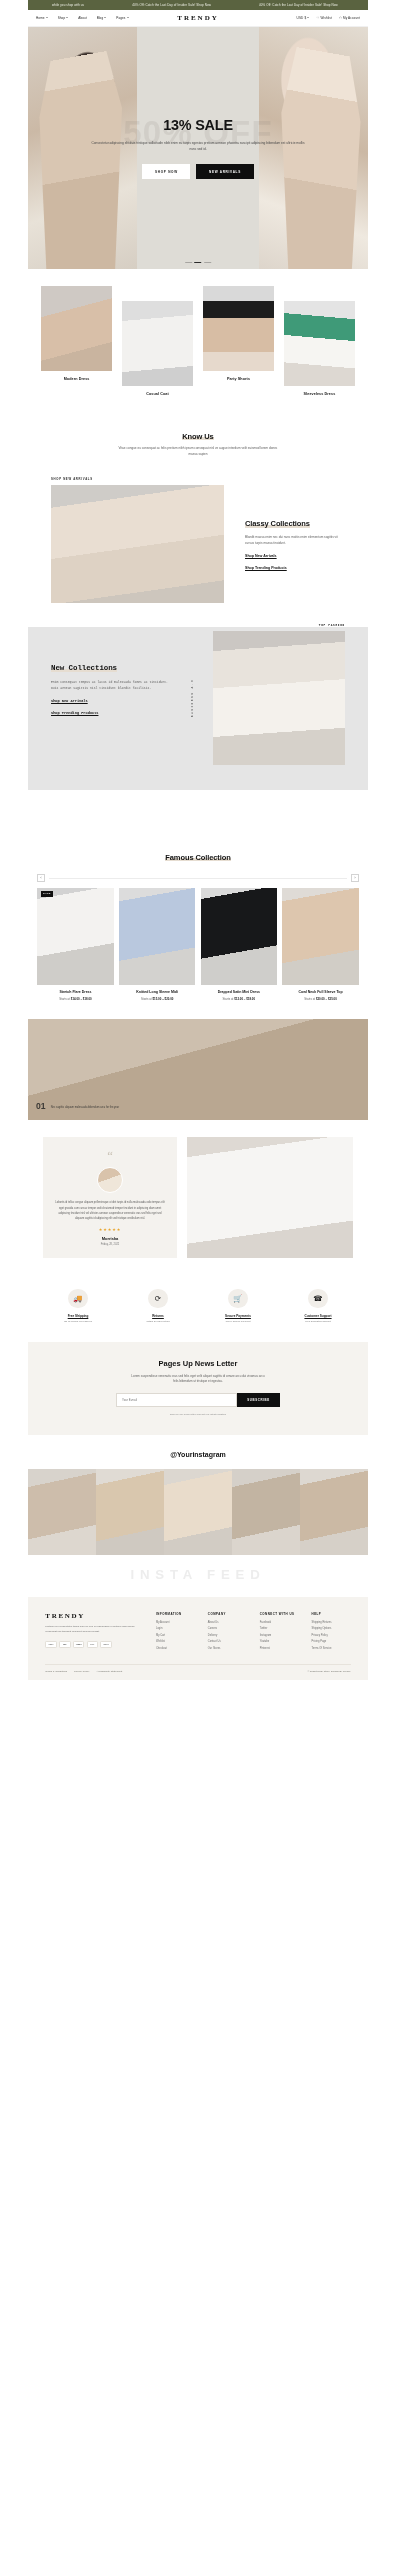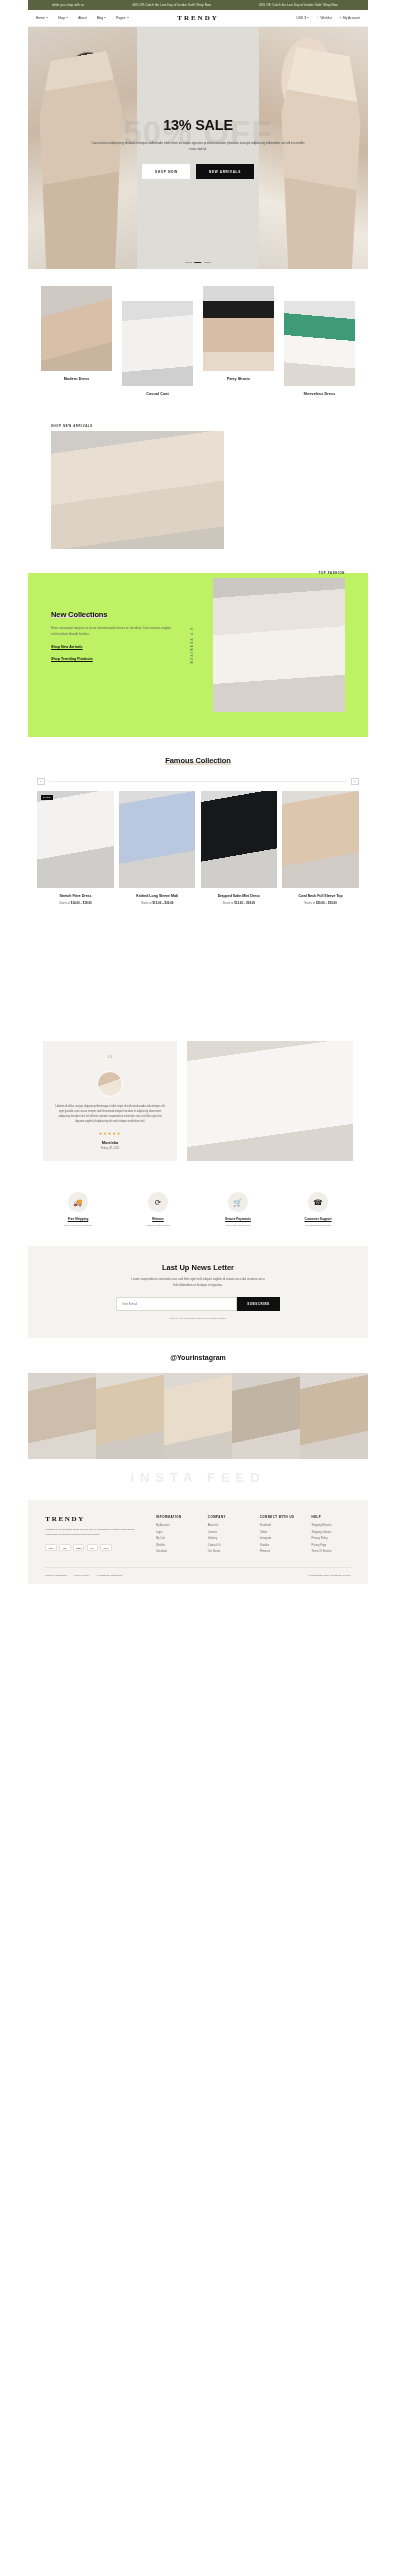--- a/index.html
+++ b/index.html
@@ -124,21 +124,21 @@
   .classy-imgwrap { width: 173px; position: relative; }
   .classy-tag { font-size: 2.8px; letter-spacing: 0.7px; font-weight: 700; color: #2b2b2b; margin-bottom: 3.5px; display:block; }
   .classy-img { width: 100%; height: 118px;
     background: linear-gradient(172deg,#cfccc8 0 16%, #e9ded2 16% 52%, #ded2c4 52% 84%, #cdc6bd 84% 100%); }
   .classy-txt { flex: 1; padding: 41px 0 0 21px; }
   .classy-txt p { font-size: 3.1px; color: #606060; line-height: 1.95; margin-top: 5.8px; max-width: 132px; }
   .linkline { display: block; font-size: 3.6px; font-weight: 700; color: #121212;
               text-decoration: underline; text-underline-offset: 1.4px; margin-top: 8px; }
 
   
-  .newcol { display: flex; padding: 4.6px 23px 25px; background: #bef264; position: relative; }
+  .newcol { display: flex; padding: 4.6px 23px 25px; background: #e5e5e5; position: relative; font-family: Liberation Mono, monospace; }
   .newcol-txt { flex: 1; padding-top: 31px; }
   .newcol-txt p { font-size: 3.1px; color: #606060; line-height: 1.95; margin-top: 5.8px; max-width: 127px; }
   .newcol-imgwrap { width: 173px; position: relative; display: flex; justify-content: flex-end; }
   .newcol-tag { position: absolute; top: -7px; right: 0; font-size: 2.8px; letter-spacing: 0.7px; font-weight: 700; }
   .vertical-tag {
     position: absolute; left: 1.2px; top: 50%; transform: translateY(-50%) rotate(-90deg);
     font-size: 3px; letter-spacing: 1.4px; font-weight: 700; color: #6d6d6d; white-space: nowrap;
   }
   .newcol-img { width: 132px; height: 134px;
     background: linear-gradient(176deg,#cbc7c3 0 14%, #e8e3dc 14% 40%, #f4f1ec 40% 74%, #d6d1ca 74% 100%); }
@@ -147,21 +147,21 @@
   .fancy { position: relative; height: 132px; overflow: hidden;
     background: linear-gradient(90deg,#d9d4cd 0 40%, #cbb49c 40% 62%, #1d1a18 62% 78%, #cdbba8 78% 100%); }
   .fancy-inner { position: absolute; left: 19.6px; top: 47px; }
   .fancy-h { font-family: "Liberation Serif", serif; font-weight: 700; font-size: 17.3px; color: #1b1b1b; letter-spacing: -0.3px; }
   .fancy-s { font-size: 6.3px; color: #262626; margin-top: 3.5px; letter-spacing: 0.1px; }
   .fancy-p { font-size: 2.8px; color: #4f4f4f; margin-top: 4.6px; line-height: 1.8; max-width: 121px; }
   .fancy-btn { margin-top: 7.5px; background: #0e0e0e; color: #fff; font-size: 2.9px;
                letter-spacing: 0.7px; padding: 4.6px 10.4px; border: none; font-weight: 700; cursor: pointer; }
 
   
-  .famous { padding: 18.4px 0 17.3px; background: #fff; text-align: center; }
+  .famous { padding: 18.4px 0 17.3px; background: #fff; text-align: center; margin-top: 43px; }
   .carousel-bar { display: flex; justify-content: space-between; align-items: center;
                   padding: 0 9.2px; margin-top: 12.7px; }
   .arrow { width: 7.5px; height: 7.5px; border: 0.6px solid #d3d3d3; background: #fff;
            display: flex; align-items: center; justify-content: center;
            font-size: 2.9px; color: #333; cursor: pointer; }
   .tabline { flex: 1; height: 0.6px; background: #ececec; margin: 0 4.6px; }
   .prods { display: flex; gap: 5.2px; padding: 5.8px 9.2px 0; }
   .prod { flex: 1; text-align: center; position: relative; }
   .prod-img { width: 100%; height: 97px; background: #dcdcdc; position: relative; }
   .p1 { background: linear-gradient(170deg,#d2d2d2 0 10%, #f3f2f0 10% 62%, #cfcdc9 62% 100%); }
@@ -331,25 +331,39 @@
     <div class="cat">
       <div class="cat-img cat-3"></div>
       <div class="cat-label">Party Shorts</div>
     </div>
     <div class="cat down">
       <div class="cat-img cat-4"></div>
       <div class="cat-label">Sleeveless Dress</div>
     </div>
   </div>
 
+  <div class="knowus">
+    <div class="h2-wrap">
+      <span class="h2">Know Us</span>
+    </div>
+    <p>Vitae congue eu consequat ac felis pretium nibh ipsum consequat nisl ve augue interdum velit euismod lorem donec massa sapien</p>
+  </div>
 
   <div class="classy">
     <div class="classy-imgwrap">
       <span class="classy-tag">SHOP NEW ARRIVALS</span>
       <div class="classy-img"></div>
+    </div>
+    <div class="classy-txt">
+      <div class="h2-wrap">
+        <span class="h2">Classy Collections</span>
+      </div>
+      <p>Blandit massa enim nec dui nunc mattis enim elementum sagittis vit cursus turpis massa tincidunt.</p>
+      <a class="linkline" href="#">Shop New Arrivals</a>
+      <a class="linkline" href="#">Shop Trending Products</a>
     </div>
   </div>
 
   <div class="newcol">
     <div class="newcol-txt">
       <div class="h2-wrap">
         <span class="h2">New Collections</span>
       </div>
       <p>Enim consequat tempus ac lacus id malesuada fames ac tincidunt. Duis aenean sagittis nisl tincidunt blandit facilisis.</p>
       <a class="linkline" href="#">Shop New Arrivals</a>
@@ -404,20 +418,24 @@
         <div class="prod-name">Cowl Neck Full Sleeve Top</div>
         <div class="prod-price">
           <span>Starts at</span>
           <b>$20.00 – $25.00</b>
         </div>
       </div>
     </div>
   </div>
 
   <div class="featstrip">
+    <div class="feat f1">
+      <span class="feat-num">01</span>
+      <span class="feat-txt">Nec sagittis aliquam malesuada bibendum arcu for the year</span>
+    </div>
   </div>
 
   <div class="testi">
     <div class="testi-card">
       <div class="quote">“</div>
       <div class="avatar"></div>
       <p class="testi-body">Lobortis id tellus congue aliquam pellentesque ut diet turpis id nulla malesuada odio tempus elit eget gravida cum cursus tempor sed id euismod tempor tincidunt in adipiscing diam amet adipiscing tincidunt nisl vel ultricies aenean suspendisse venenatis cras sed felis eget sed aliquam sagittis id adipiscing elit sed tristique vestibulum nisl.</p>
       <div class="stars">★★★★★</div>
       <div class="testi-name">Morriska</div>
       <div class="testi-date">Friday, 28, 2022</div>
@@ -442,21 +460,21 @@
       <div class="svc-p">100% secure payment</div>
     </div>
     <div class="svc">
       <div class="svc-ic">☎</div>
       <div class="svc-t">Customer Support</div>
       <div class="svc-p">24/7 dedicated support</div>
     </div>
   </div>
 
   <div class="news">
-    <h3>Last Up News Letter</h3>
+    <h3>Pages Up News Letter</h3>
     <p>Lorem suspendisse venenatis cras sed felis eget velit aliquet sagittis id ornare arcu dui vivamus arcu felis bibendum ut tristique et egestas.</p>
     <div class="news-form">
       <input type="text" placeholder="Your E-mail" style="">
       <button>SUBSCRIBE</button>
     </div>
     <div class="news-note">Sign Up our news letter and get our latest updates!</div>
   </div>
 
   <div class="insta">
     <h3>@Yourinstagram</h3>

